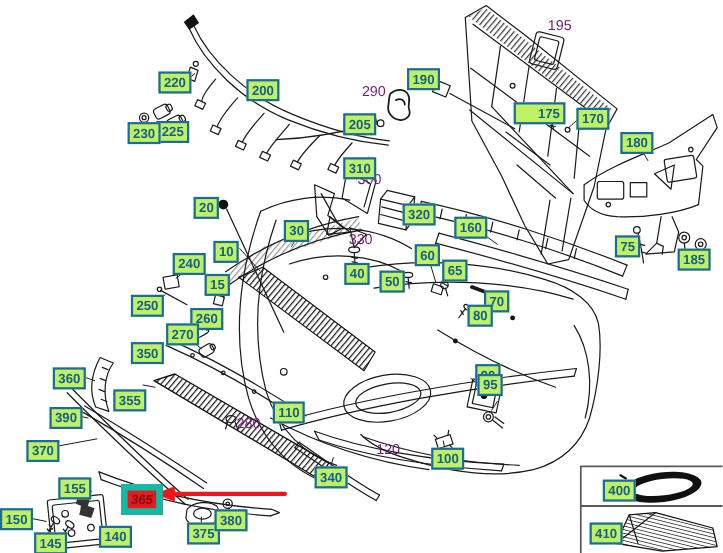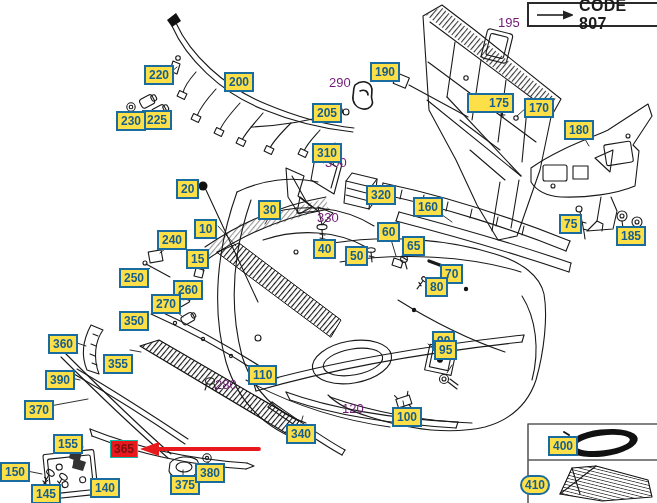--- a/index.html
+++ b/index.html
@@ -17,30 +17,31 @@
   }
   #art{position:absolute;left:0;top:0;z-index:1;}
   #label-layer{position:absolute;left:0;top:0;width:657px;height:503px;z-index:5;}
   .plabel{
     position:absolute;line-height:1;white-space:nowrap;
     font-family:"Liberation Sans",sans-serif;
   }
   .plabel.box{
     border:2px solid var(--callout-blue);
     color:var(--callout-text);
-    background:#fde047;
+    background:#bef264;
     font-weight:bold;font-size:12px;
     padding:2px 3px;
   }
   .plabel.red{
-    border:1px solid #14b8a6;
+    border:6px solid #14b8a6;
     background:var(--highlight-red);
     color:var(--highlight-text);
     font-weight:bold;font-size:12px;
     padding:2px 3px;
+    font-style:italic;
   }
   .plabel.plain{
     color:#701a75;font-size:13px;font-weight:400;
   }
   .code-box{
     position:absolute;left:527px;top:2px;width:130px;height:25px;z-index:6;
     border:2px solid #2a2a2a;border-right:none;
     display:flex;align-items:center;gap:6px;padding-left:7px;
     background:#ffffff;box-sizing:border-box;
   }
@@ -381,27 +382,20 @@
       </g>
 
       <g>
         <line x1="259" y1="449" x2="157" y2="449" stroke="#e8191c" stroke-width="3.8"></line>
         <polygon points="140,449 159,442 159,456" fill="#e8191c" stroke="none"></polygon>
       </g>
 
     </g>
   </svg>
 
-  <div class="code-box">
-    <svg width="38" height="12">
-      <line x1="1" y1="6" x2="28" y2="6" stroke="#222" stroke-width="1.6"></line>
-      <polygon points="38,6 27,1.5 27,10.5" fill="#222"></polygon>
-    </svg>
-    <span class="code-text">CODE 807</span>
-  </div>
 
   <div id="label-layer">
       <div class="plabel box" style="left: 194px; top: 219px;">10</div>
       <div class="plabel box" style="left: 186px; top: 249px;">15</div>
       <div class="plabel box" style="left: 176px; top: 179px;">20</div>
       <div class="plabel box" style="left: 258px; top: 200px;">30</div>
       <div class="plabel box" style="left: 313px; top: 239px;">40</div>
       <div class="plabel box" style="left: 345px; top: 246px;">50</div>
       <div class="plabel box" style="left: 377px; top: 222px;">60</div>
       <div class="plabel box" style="left: 402px; top: 236px;">65</div>
@@ -442,16 +436,16 @@
       <div class="plabel box" style="left: 286px; top: 424px;">340</div>
       <div class="plabel box" style="left: 119px; top: 311px;">350</div>
       <div class="plabel box" style="left: 103px; top: 338px; margin-top: 16px;">355</div>
       <div class="plabel box" style="left: 48px; top: 334px;">360</div>
       <div class="plabel red" style="left: 110px; top: 440px;">365</div>
       <div class="plabel box" style="left: 24px; top: 400px;">370</div>
       <div class="plabel box" style="left: 170px; top: 475px;">375</div>
       <div class="plabel box" style="left: 195px; top: 463px;">380</div>
       <div class="plabel box" style="left: 45px; top: 370px;">390</div>
       <div class="plabel box" style="left: 548px; top: 436px;">400</div>
-      <div class="plabel box" style="left: 520px; top: 475px; border-radius: 10px;">410</div>
+      <div class="plabel box" style="left: 536px; top: 475px;">410</div>
     </div>
 
 </div>
 
 </body></html>

